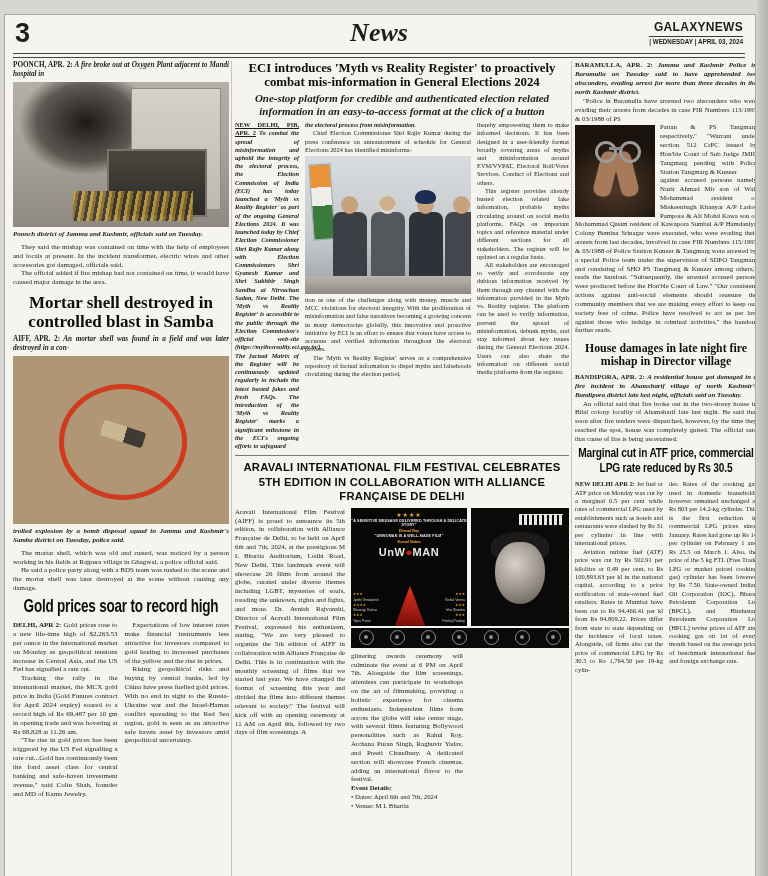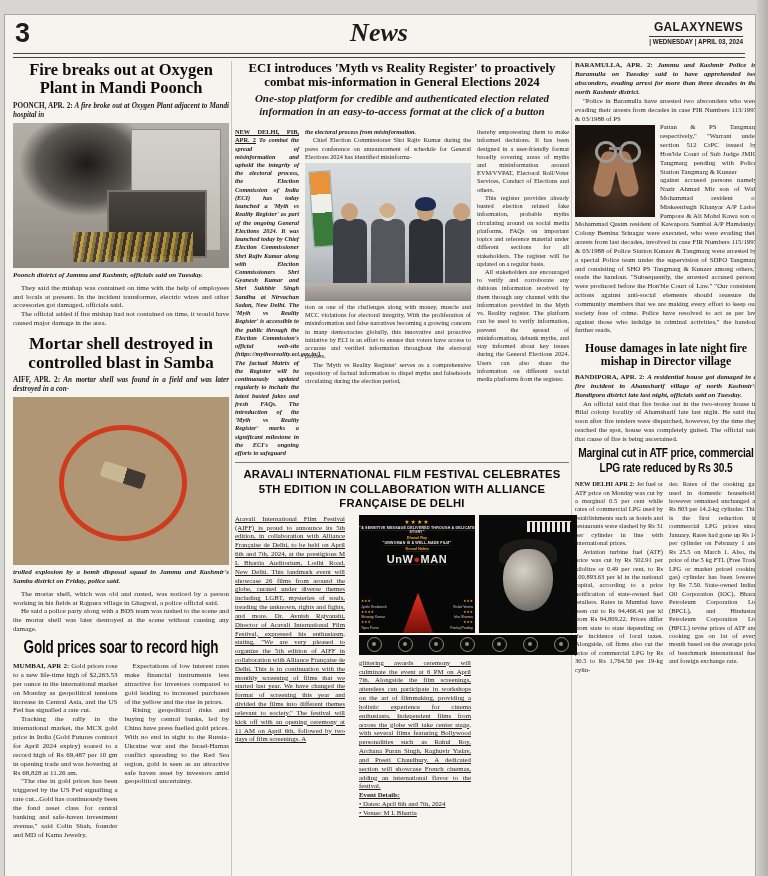--- a/index.html
+++ b/index.html
@@ -60,41 +60,41 @@
        linear-gradient(160deg,#b39а78 0%,#b29878 40%,#a58c6c 100%);
      background-color:#b09674;}
   .ring{position:absolute;left:46px;top:28px;width:118px;height:106px;border:5px solid #d03a1d;border-radius:50%;}
   .shell{position:absolute;left:88px;top:70px;width:44px;height:16px;background:linear-gradient(90deg,#c9b794 0 55%,#3f3a33 55%);transform:rotate(18deg);border-radius:3px;}
   .gold-hl{font-size:13.5px;letter-spacing:-.2px;transform:scaleY(1.35);transform-origin:center bottom;margin:8px 0 5px 0;}
   .twocol{display:flex;gap:7px;}
   .twocol > div{flex:1;}
 
   
   .eci-hl{font-size:12.8px;margin-bottom:2px;}
-  .eci-sub{font-size:11px;font-weight:bold;font-style:italic;text-align:center;line-height:1.2;margin-bottom:10px;}
+  .eci-sub{font-size:11px;font-weight:bold;font-style:italic;text-align:center;line-height:1.2;margin-bottom:3px;}
   .eci-body{display:flex;gap:6px;font-size:6.35px;line-height:1.3;text-align:justify;}
   .eci-ca{width:64px;flex:none;font-weight:bold;font-style:italic;}
   .eci-cm{width:166px;flex:none;}
   .eci-cc{width:92px;flex:none;}
   .press-photo{width:166px;height:138px;margin:2px 0;
      background:linear-gradient(180deg,#d9dcde 0%,#c6c9cc 60%,#9aa0a4 100%);}
   .flag{position:absolute;left:6px;top:8px;width:20px;height:74px;
      background:linear-gradient(180deg,#e8923a 0 30%,#efeee9 30% 55%,#3a7a3a 55% 100%);transform:rotate(-4deg);border:1px solid #9aa;}
   .person{position:absolute;bottom:18px;width:34px;height:64px;border-radius:8px 8px 0 0;}
   .head{position:absolute;top:-16px;left:8px;width:17px;height:18px;border-radius:50%;background:#c8a27c;}
   .p1{left:28px;background:#3c3f46;} 
   .p2{left:66px;background:#54575c;} .p2 .head{background:#cfae8b;box-shadow:0 -3px 0 #dcdcda inset;}
   .p3{left:104px;background:#2e3138;} .p3 .head::after{content:"";position:absolute;left:-2px;top:-6px;width:21px;height:14px;border-radius:50% 50% 40% 40%;background:#1d2d52;}
   .p4{left:140px;background:#43464c;}
   .desk{position:absolute;left:0;right:0;bottom:0;height:18px;background:linear-gradient(180deg,#b9b4ac,#8e8a83);}
 
   
   .fest{border-top:1px solid #7b7975;margin-top:5px;padding-top:4px;}
   .fest-hl{font-size:11.3px;line-height:1.25;letter-spacing:.2px;margin-bottom:5px;}
-  .fest-cols{display:flex;gap:14px;text-decoration:underline;}
+  .fest-cols{display:flex;gap:6px;}
   .fest-c1{width:110px;flex:none;font-size:6.8px;line-height:1.3;text-align:justify;}
   .fest-c23{width:218px;flex:none;}
   .posters{display:flex;gap:4px;}
   .unwoman{width:116px;height:118px;background:#070707;flex:none;color:#e9e7e2;
            font-family:"Liberation Sans",sans-serif;text-align:center;overflow:hidden;}
   .uw-stars{color:#f0a42c;font-size:6px;letter-spacing:1px;margin-top:3px;}
   .uw-q{font-size:3.6px;font-weight:bold;letter-spacing:.2px;line-height:1.3;margin-top:1px;}
   .uw-by{font-size:3.8px;color:#f0a42c;font-weight:bold;margin:1px 0;}
   .uw-title{font-size:11px;font-weight:bold;letter-spacing:.5px;margin-top:2px;}
   .uw-title .o{color:#d42313;}
@@ -153,49 +153,48 @@
       <div class="dateline-top">| WEDNESDAY | APRIL 03, 2024</div>
     </div>
   </div>
   <div class="double-rule"></div>
   <div class="vrule vr1"></div>
   <div class="vrule vr2"></div>
 
   <div class="col col-left">
 
     <div>
-      <h2 class="hl-serif fire-hl">Fire breaks out at Oxygen Plant in Mandi Poonch</h2>
       <p class="lead fire-lead"><span class="dl">POONCH, APR. 2:</span> <span>A fire broke out at Oxygen Plant adjacent to Mandi hospital in</span></p>
       <div class="photo fire-photo">
         <div class="fire-panel"></div>
         <div class="fire-box"></div>
         <div class="fire-wires"></div>
       </div>
       <p class="caption">Poonch district of Jammu and Kashmir, officials said on Tuesday.</p>
       <p class="body-txt ind">They said the mishap was contained on time with the help of employees and locals at present. In the incident transformer, electric wires and other accessories got damaged, officials said.</p>
       <p class="body-txt ind">The official added if fire mishap had not contained on time, it would have caused major damage in the area.</p>
     </div>
 
     <div>
       <h2 class="hl-serif mortar-hl">Mortar shell destroyed in controlled blast in Samba</h2>
       <p class="lead fire-lead"><span class="dl">AIFF, APR. 2:</span> <span>An mortar shell was found in a field and was later destroyed in a con-</span></p>
       <div class="photo mortar-photo">
         <div class="shell"></div>
         <div class="ring"></div>
       </div>
-      <p class="caption">trolled explosion by a bomb disposal squad in Jammu and Kashmir's Samba district on Friday, police said.</p>
+      <p class="caption">trolled explosion by a bomb disposal squad in Jammu and Kashmir's Samba district on Tuesday, police said.</p>
       <p class="body-txt ind">The mortar shell, which was old and rusted, was noticed by a person working in his fields at Rajpura village in Ghagwal, a police official said.</p>
       <p class="body-txt ind">He said a police party along with a BDS team was rushed to the scene and the mortar shell was later destroyed at the scene without causing any damage.</p>
     </div>
 
     <div>
       <h2 class="hl-sans gold-hl">Gold prices soar to record high</h2>
       <div class="twocol body-txt">
         <div>
-          <p><span class="dl">MUMBAI, APR 2:</span> <span>Gold prices rose to a new life-time high of $2,263.53 per ounce in the international market on Monday as geopolitical tensions increase in Central Asia, and the US Fed has signalled a rate cut.</span></p>
+          <p><span class="dl">DELHI, APR 2:</span> <span>Gold prices rose to a new life-time high of $2,263.53 per ounce in the international market on Monday as geopolitical tensions increase in Central Asia, and the US Fed has signalled a rate cut.</span></p>
           <p class="ind">Tracking the rally in the international market, the MCX gold price in India (Gold Futures contract for April 2024 expiry) soared to a record high of Rs 69,487 per 10 gm in opening trade and was hovering at Rs 68,828 at 11.26 am.</p>
           <p class="ind">"The rise in gold prices has been triggered by the US Fed signalling a rate cut...Gold has continuously been the fond asset class for central banking and safe-haven investment avenue," said Colin Shah, founder and MD of Kama Jewelry.</p>
         </div>
         <div>
           <p class="ind">Expectations of low interest rates make financial instruments less attractive for investors compared to gold leading to increased purchases of the yellow and the rise in prices.</p>
           <p class="ind">Rising geopolitical risks and buying by central banks, led by China have press fuelled gold prices. With no end in sight to the Russia-Ukraine war and the Israel-Hamas conflict spreading to the Red Sea region, gold is seen as an attractive safe haven asset by investors amid geopolitical uncertainty.</p>
         </div>
       </div>
     </div>
   </div>

